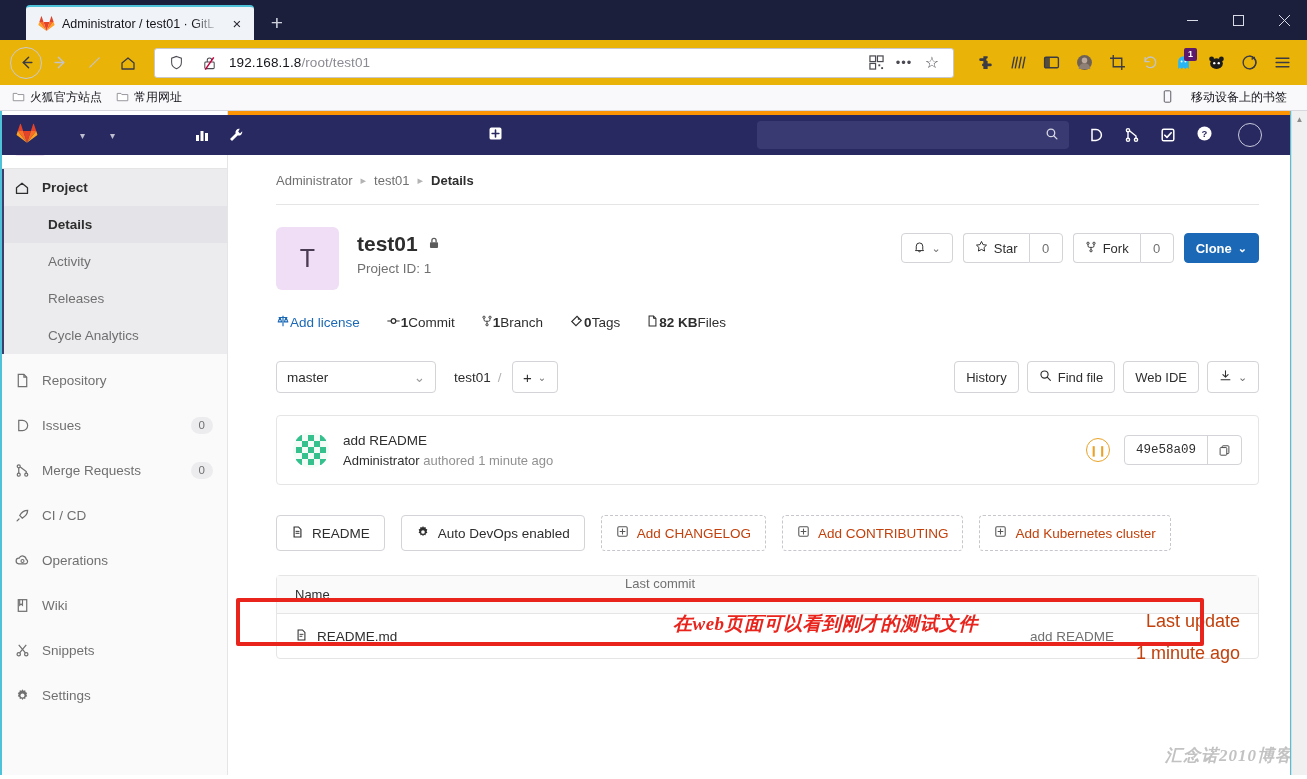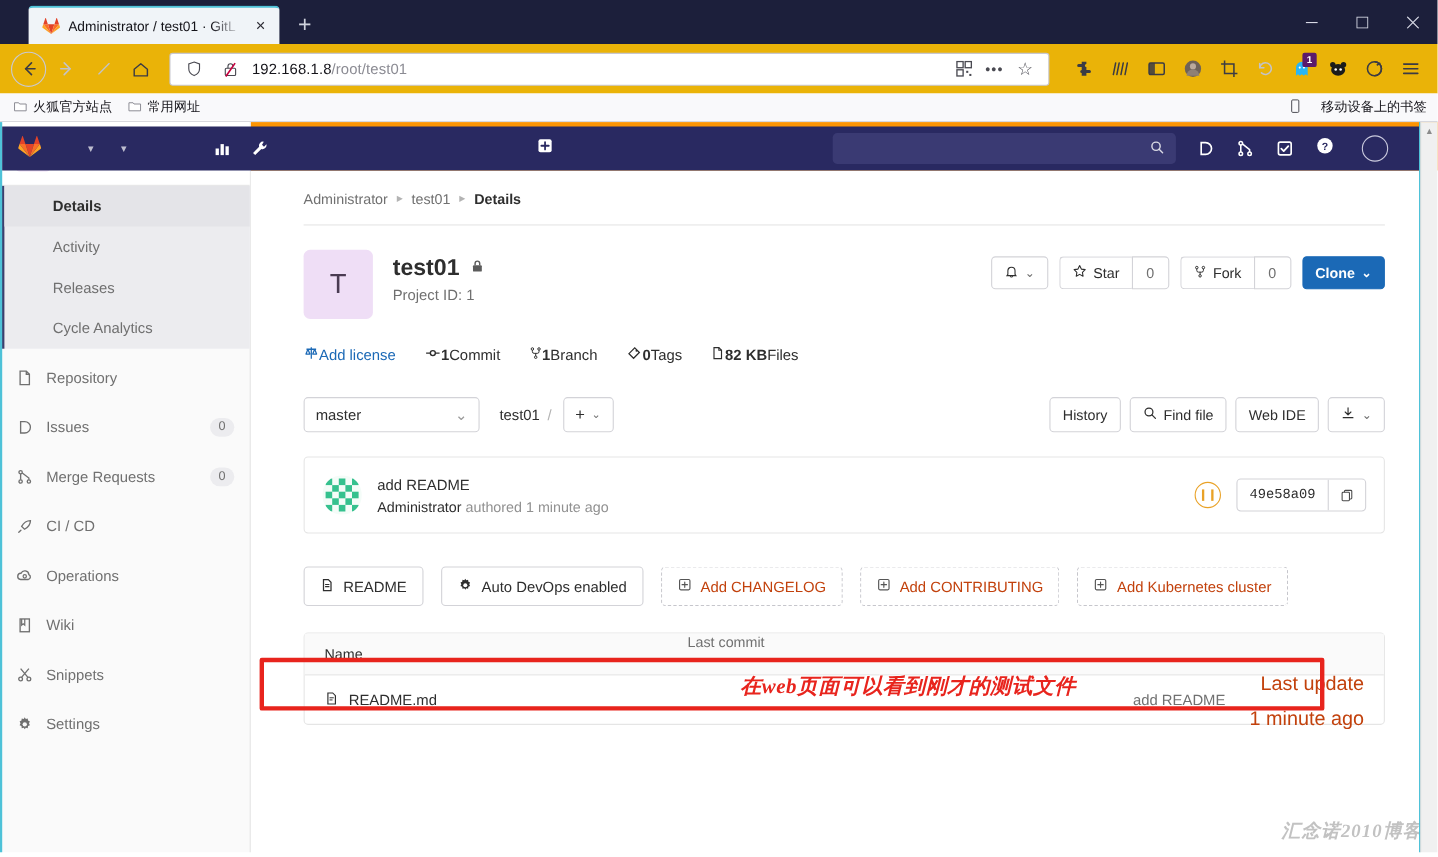--- a/index.html
+++ b/index.html
@@ -65,21 +65,21 @@
     position: absolute; top: 0px; right: 1px; background: #5b1a6b; color: #fff;
     font-size: 9px; line-height: 12px; min-width: 13px; height: 13px; text-align: center;
     border-radius: 2px; padding: 0 2px; font-weight: 600;
   }
 
   .bookmarks {
     height: 26px; background: #f9f9fb; display: flex; align-items: center;
     padding: 0 12px; gap: 14px; border-bottom: 1px solid #d7d7dd; position: relative;
   }
   .bm { display: flex; align-items: center; gap: 5px; font-size: 12px; color: #15141a; }
-  .bm-right { position: absolute; right: 10px; display: flex; align-items: center; gap: 18px;
+  .bm-right { position: absolute; right: 20px; display: flex; align-items: center; gap: 18px;
               font-size: 12px; color: #15141a; }
 
   
   .page { position: relative; height: calc(779px - 44px - 45px - 26px); background: #fff; display: flex; overflow: hidden;}
 
   .gl-sidebar {
     width: 228px; flex: none; background: #fafafa; border-right: 1px solid #e5e5e5;
     display: flex; flex-direction: column; position: relative; z-index: 5;
   }
   .side-head {
@@ -426,20 +426,28 @@
   <div class="page">
     <div class="left-edge"></div>
 
     <div class="gl-sidebar">
       <div class="side-head">
         <div class="side-avatar">T</div>
         <div class="side-proj">test01</div>
       </div>
 
       <div class="nav-group-top">
+        <div class="nav-item top">
+          <span class="ni-icon">
+            <svg width="16" height="16" viewBox="0 0 16 16">
+                <path d="M2.5 7.8 L8 3.2 L13.5 7.8 V13.4 H2.5 Z" fill="none" stroke="#2e2e2e" stroke-width="1.3" stroke-linejoin="round"></path>
+              </svg>
+          </span>
+          <span>Project</span>
+        </div>
         <div class="subnav">
           <div class="sub-item active" style="background:#e4e4e8;">Details</div>
           <div class="sub-item">Activity</div>
           <div class="sub-item">Releases</div>
           <div class="sub-item">Cycle Analytics</div>
         </div>
       </div>
 
       <div class="nav-rest">
         <div class="nav-item">

